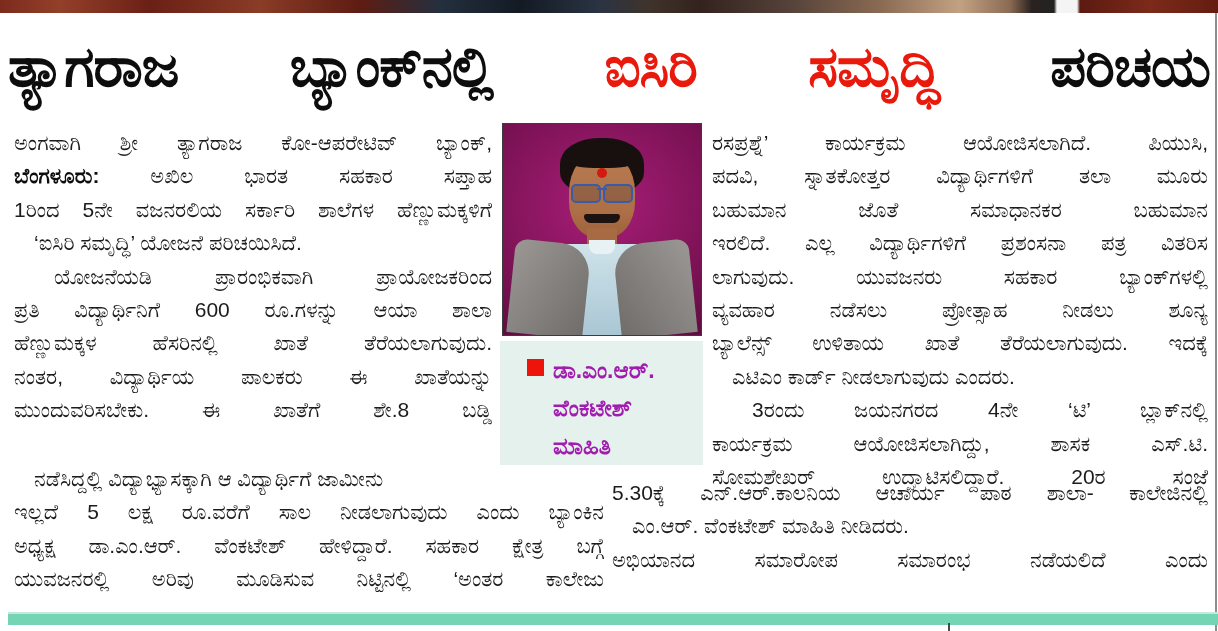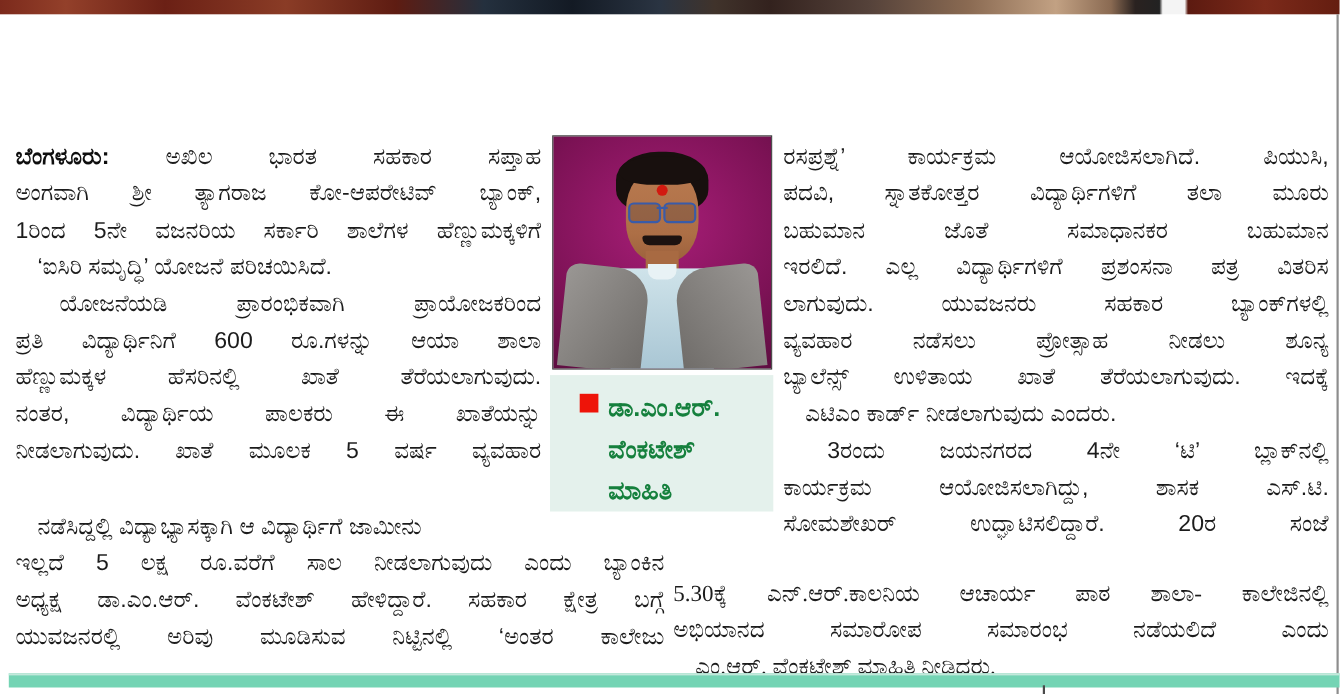--- a/index.html
+++ b/index.html
@@ -59,49 +59,54 @@
   .vest-r{position:absolute;right:8px;top:118px;width:76px;height:94px;background:linear-gradient(240deg,#9a9794,#6f6c69);transform:rotate(-6deg);border-radius:30px 12px 0 0;}
   .collar{position:absolute;left:86px;top:116px;width:26px;height:14px;background:#e8f2f5;border-radius:0 0 8px 8px;}
   
   .caption{
     position:absolute;left:500px;top:341px;width:203px;height:124px;
     background:#e4f1ec;
   }
   .cap-row{position:absolute;left:27px;top:17px;}
   .bullet{display:inline-block;width:17px;height:17px;background:#ee1409;vertical-align:middle;margin-right:9px;}
   .cap-lines{position:absolute;left:53px;top:10px;width:145px;
-    font-size:23px;font-weight:700;line-height:38px;color:#15803d;}
+    font-size:23px;font-weight:700;line-height:38px;color:#a21caf;}
   
   .teal-bar{position:absolute;left:8px;top:612px;width:1210px;height:11px;background:#74d4b4;border-top:2px solid #c3e9db;}
   .right-rule{position:absolute;left:1215px;top:13px;width:2px;height:618px;background:#8d8d8d;}
   .bottom-stub{position:absolute;left:948px;top:623px;width:2px;height:8px;background:#4a4a4a;}
 </style>
 </head>
 <body>
 
 <div id="stage">
 
   <div class="top-strip"></div>
 
   <div class="right-rule"></div>
 
+  <div class="headline">
+    <span>ತ್ಯಾಗರಾಜ ಬ್ಯಾಂಕ್‌ನಲ್ಲಿ</span>
+    <span class="red">ಐಸಿರಿ ಸಮೃದ್ಧಿ</span>
+    <span>ಪರಿಚಯ</span>
+  </div>
 
   <div class="col" style="left:14px;top:126px;width:478px;">
+    <div class="bodyline">ಅಂಗವಾಗಿ ಶ್ರೀ ತ್ಯಾಗರಾಜ ಕೋ-ಆಪರೇಟಿವ್ ಬ್ಯಾಂಕ್,</div>
     <div class="bodyline">
       <span class="dateline">ಬೆಂಗಳೂರು:</span>
       <span>ಅಖಿಲ ಭಾರತ ಸಹಕಾರ ಸಪ್ತಾಹ</span>
     </div>
-    <div class="bodyline">ಅಂಗವಾಗಿ ಶ್ರೀ ತ್ಯಾಗರಾಜ ಕೋ-ಆಪರೇಟಿವ್ ಬ್ಯಾಂಕ್,</div>
-    <div class="bodyline">1ರಿಂದ 5ನೇ ವಜನರಿಯ ಸರ್ಕಾರಿ ಶಾಲೆಗಳ ಹೆಣ್ಣುಮಕ್ಕಳಿಗೆ</div>
+    <div class="bodyline">1ರಿಂದ 5ನೇ ವಜನರಲಿಯ ಸರ್ಕಾರಿ ಶಾಲೆಗಳ ಹೆಣ್ಣುಮಕ್ಕಳಿಗೆ</div>
     <div class="bodyline noj">‘ಐಸಿರಿ ಸಮೃದ್ಧಿ’ ಯೋಜನೆ ಪರಿಚಯಿಸಿದೆ.</div>
     <div class="bodyline indent">ಯೋಜನೆಯಡಿ ಪ್ರಾರಂಭಿಕವಾಗಿ ಪ್ರಾಯೋಜಕರಿಂದ</div>
     <div class="bodyline">ಪ್ರತಿ ವಿದ್ಯಾರ್ಥಿನಿಗೆ 600 ರೂ.ಗಳನ್ನು ಆಯಾ ಶಾಲಾ</div>
     <div class="bodyline">ಹೆಣ್ಣುಮಕ್ಕಳ ಹೆಸರಿನಲ್ಲಿ ಖಾತೆ ತೆರೆಯಲಾಗುವುದು.</div>
     <div class="bodyline">ನಂತರ, ವಿದ್ಯಾರ್ಥಿಯ ಪಾಲಕರು ಈ ಖಾತೆಯನ್ನು</div>
-    <div class="bodyline">ನೀಡಲಾಗುವುದು. ಖಾತೆ ಮೂಲಕ 5 ವರ್ಷ ವ್ಯವಹಾರ</div>
+    <div class="bodyline">ಮುಂದುವರಿಸಬೇಕು. ಈ ಖಾತೆಗೆ ಶೇ.8 ಬಡ್ಡಿ</div>
   </div>
 
   <div class="col" style="left:14px;top:462px;width:590px;">
     <div class="bodyline noj">ನಡೆಸಿದ್ದಲ್ಲಿ ವಿದ್ಯಾಭ್ಯಾಸಕ್ಕಾಗಿ ಆ ವಿದ್ಯಾರ್ಥಿಗೆ ಜಾಮೀನು</div>
     <div class="bodyline">ಇಲ್ಲದೆ 5 ಲಕ್ಷ ರೂ.ವರೆಗೆ ಸಾಲ ನೀಡಲಾಗುವುದು ಎಂದು ಬ್ಯಾಂಕಿನ</div>
     <div class="bodyline">ಅಧ್ಯಕ್ಷ ಡಾ.ಎಂ.ಆರ್. ವೆಂಕಟೇಶ್ ಹೇಳಿದ್ದಾರೆ. ಸಹಕಾರ ಕ್ಷೇತ್ರ ಬಗ್ಗೆ</div>
     <div class="bodyline">ಯುವಜನರಲ್ಲಿ ಅರಿವು ಮೂಡಿಸುವ ನಿಟ್ಟಿನಲ್ಲಿ ‘ಅಂತರ ಕಾಲೇಜು</div>
   </div>
 
   <div class="photo">
@@ -140,22 +145,22 @@
     <div class="bodyline">ಇರಲಿದೆ. ಎಲ್ಲ ವಿದ್ಯಾರ್ಥಿಗಳಿಗೆ ಪ್ರಶಂಸನಾ ಪತ್ರ ವಿತರಿಸ</div>
     <div class="bodyline">ಲಾಗುವುದು. ಯುವಜನರು ಸಹಕಾರ ಬ್ಯಾಂಕ್‌ಗಳಲ್ಲಿ</div>
     <div class="bodyline">ವ್ಯವಹಾರ ನಡೆಸಲು ಪ್ರೋತ್ಸಾಹ ನೀಡಲು ಶೂನ್ಯ</div>
     <div class="bodyline">ಬ್ಯಾಲೆನ್ಸ್ ಉಳಿತಾಯ ಖಾತೆ ತೆರೆಯಲಾಗುವುದು. ಇದಕ್ಕೆ</div>
     <div class="bodyline noj">ಎಟಿಎಂ ಕಾರ್ಡ್ ನೀಡಲಾಗುವುದು ಎಂದರು.</div>
     <div class="bodyline indent">3ರಂದು ಜಯನಗರದ 4ನೇ ‘ಟಿ’ ಬ್ಲಾಕ್‌ನಲ್ಲಿ</div>
     <div class="bodyline">ಕಾರ್ಯಕ್ರಮ ಆಯೋಜಿಸಲಾಗಿದ್ದು, ಶಾಸಕ ಎಸ್.ಟಿ.</div>
     <div class="bodyline">ಸೋಮಶೇಖರ್ ಉದ್ಘಾಟಿಸಲಿದ್ದಾರೆ. 20ರ ಸಂಜೆ</div>
   </div>
 
-  <div class="col" style="left:612px;top:523px;width:596px;font-family:Liberation Serif, serif;">
+  <div class="col" style="left:612px;top:476px;width:596px;">
     <div class="bodyline">5.30ಕ್ಕೆ ಎನ್.ಆರ್.ಕಾಲನಿಯ ಆಚಾರ್ಯ ಪಾಠ ಶಾಲಾ- ಕಾಲೇಜಿನಲ್ಲಿ</div>
+    <div class="bodyline noj">ಎಂ.ಆರ್. ವೆಂಕಟೇಶ್ ಮಾಹಿತಿ ನೀಡಿದರು.</div>
     <div class="bodyline">ಅಭಿಯಾನದ ಸಮಾರೋಪ ಸಮಾರಂಭ ನಡೆಯಲಿದೆ ಎಂದು</div>
-    <div class="bodyline noj">ಎಂ.ಆರ್. ವೆಂಕಟೇಶ್ ಮಾಹಿತಿ ನೀಡಿದರು.</div>
   </div>
 
   <div class="teal-bar"></div>
   <div class="bottom-stub"></div>
 
 </div>
 
 </body></html>

